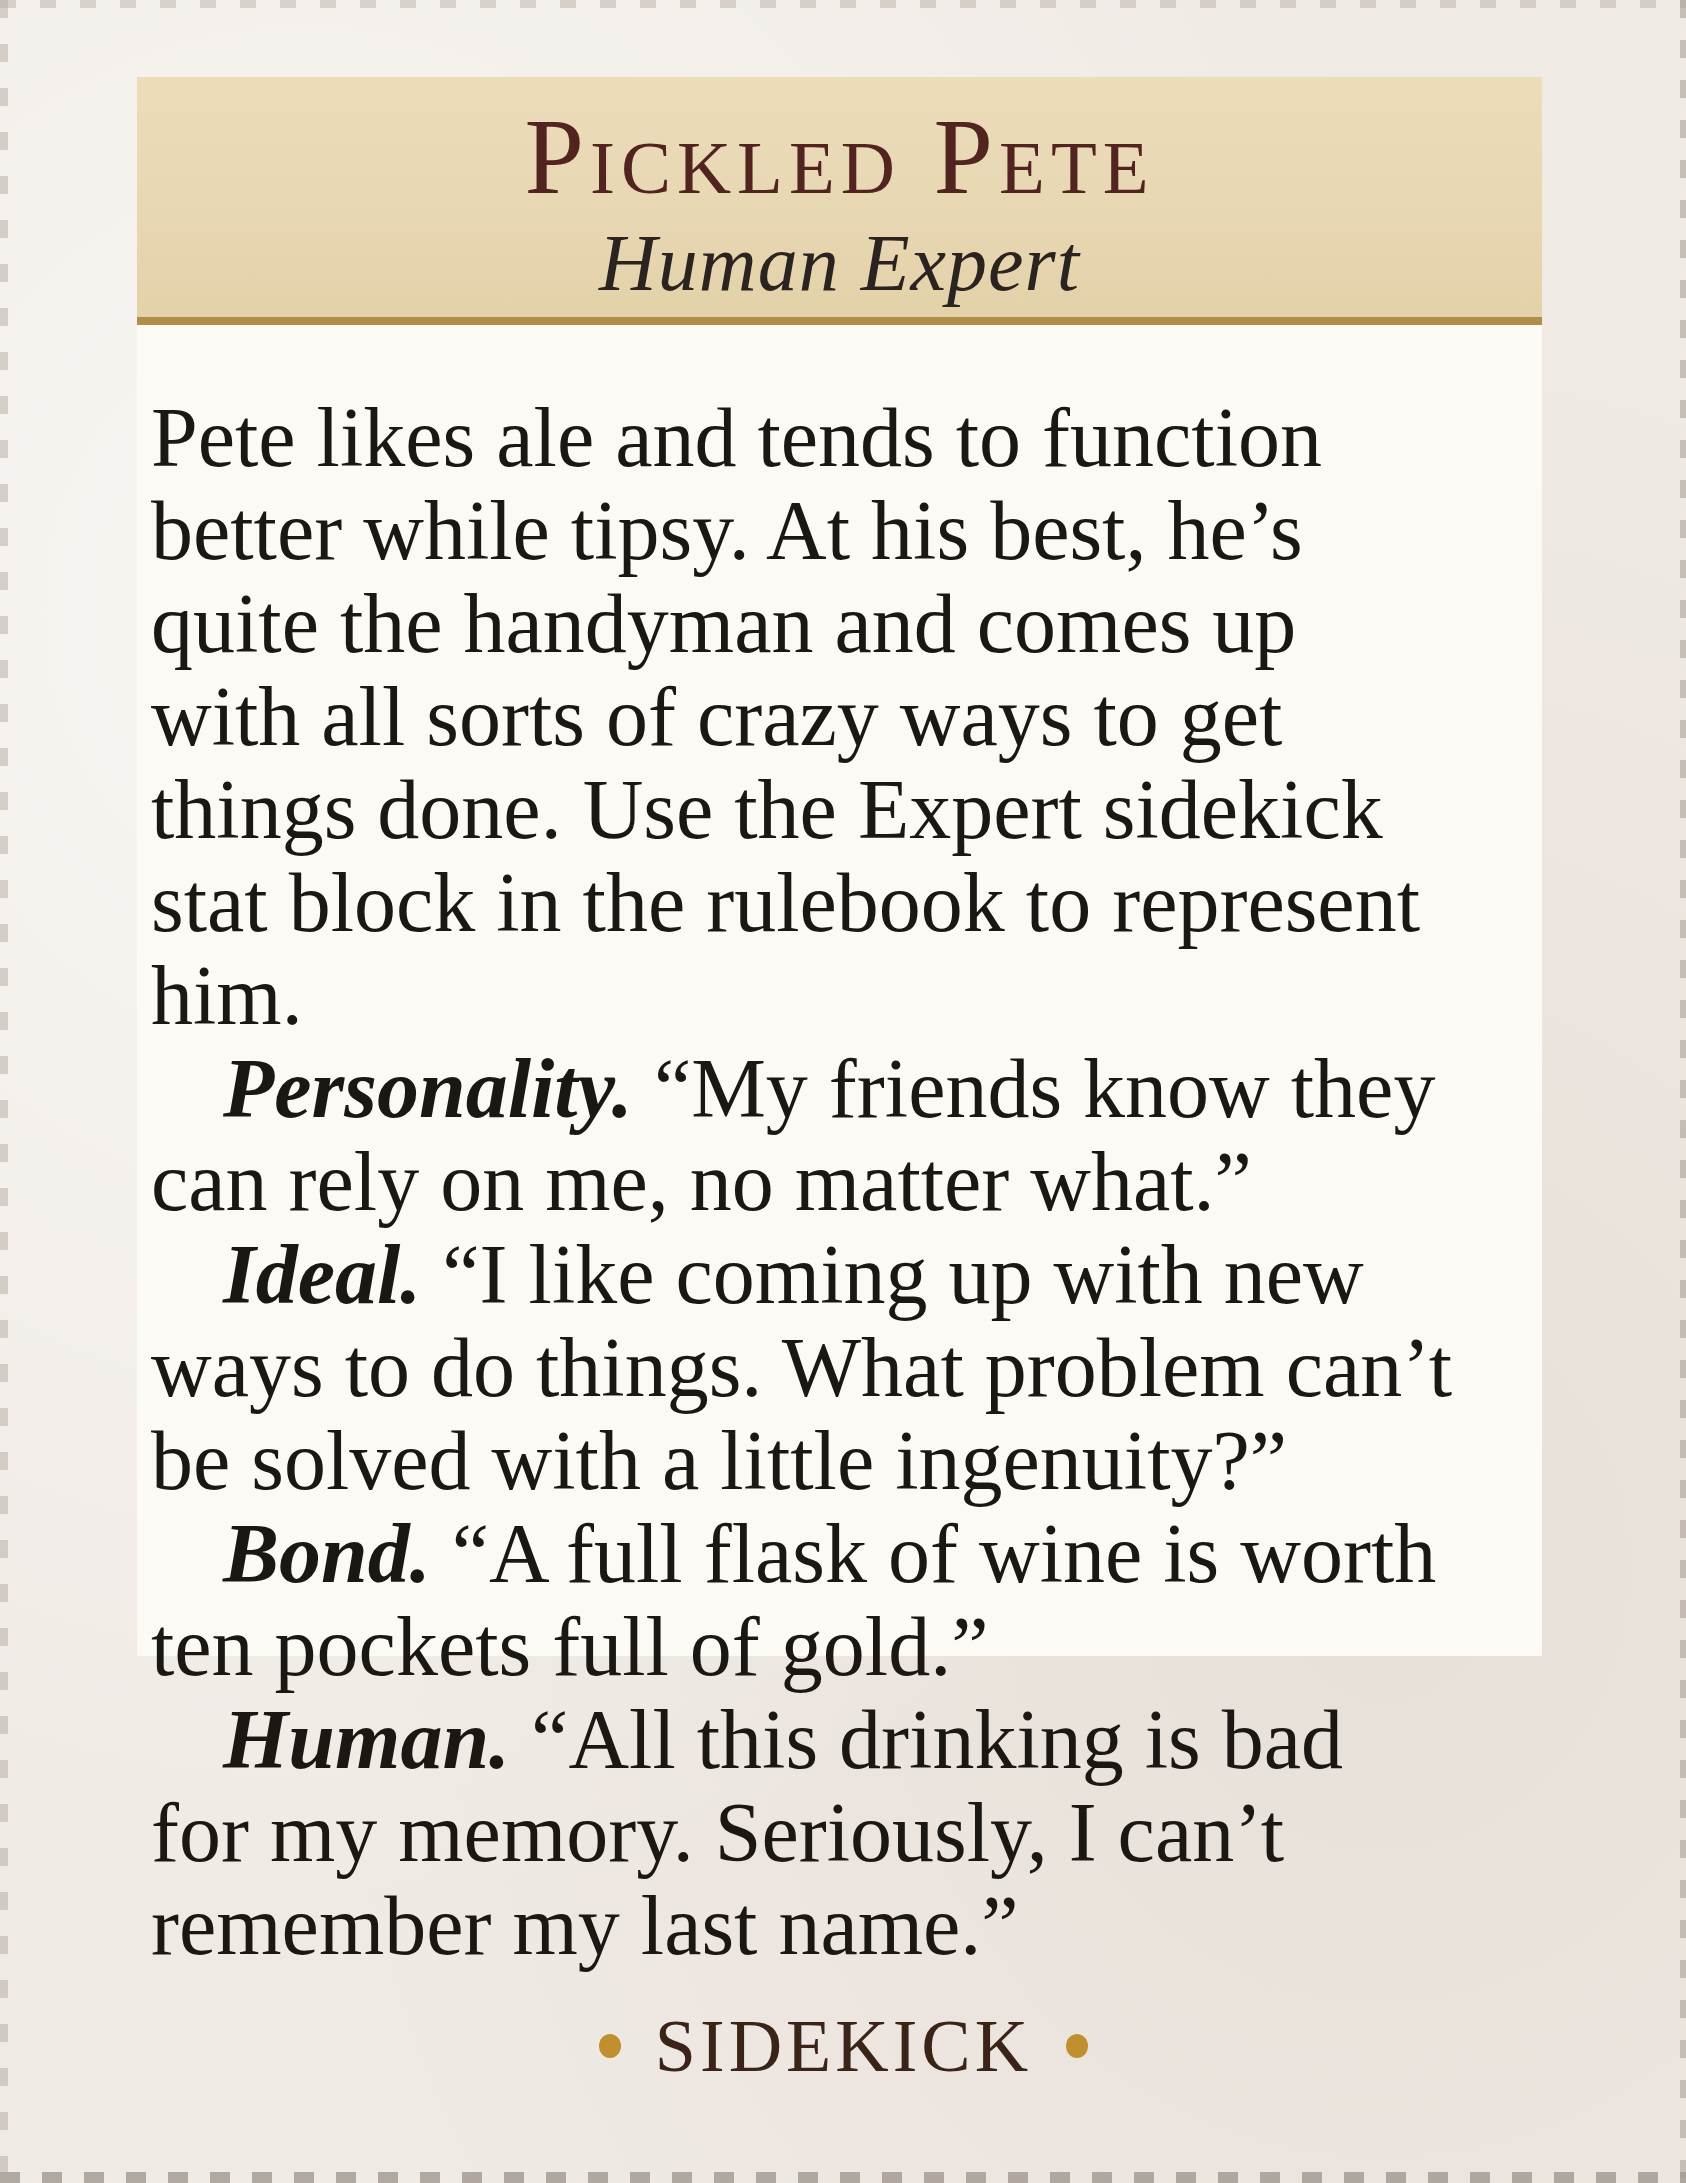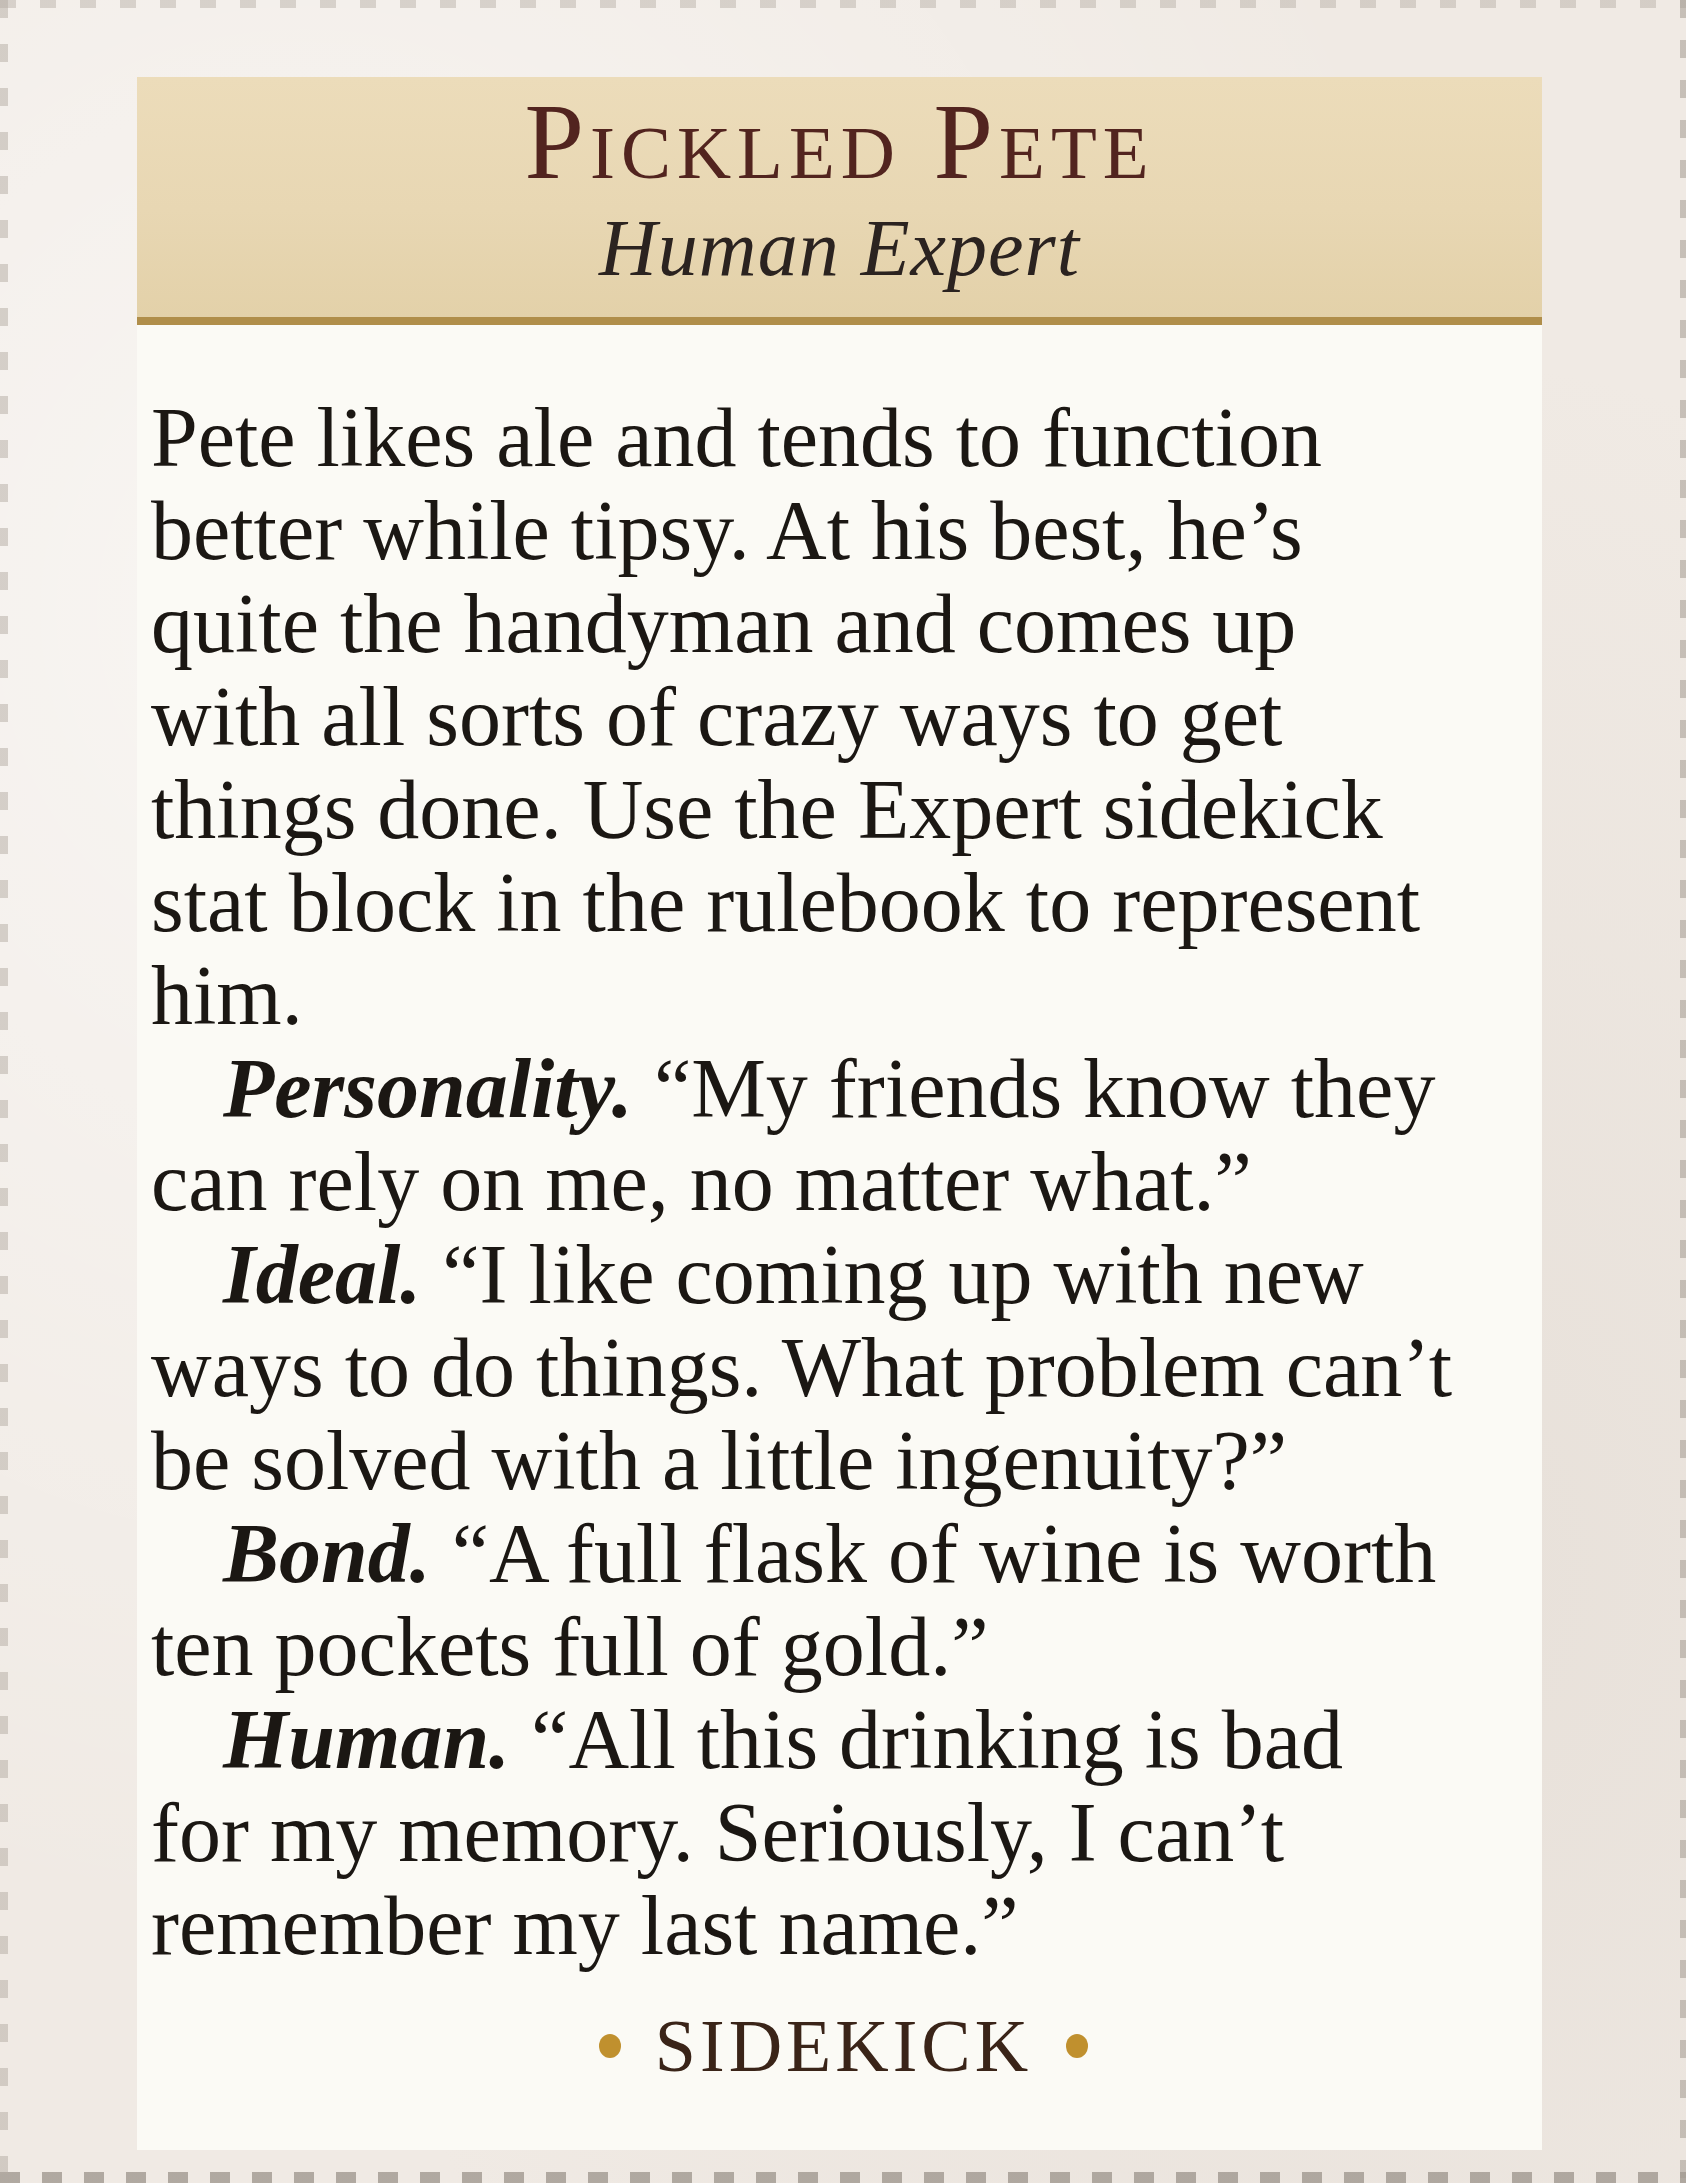--- a/index.html
+++ b/index.html
@@ -35,33 +35,33 @@
   .perf-right{top:0;bottom:0;right:0;width:7px;opacity:.55;
     background:repeating-linear-gradient(180deg,#a49c93 0 18px,transparent 18px 40px);}
 
   .card-header{
     position:absolute;left:137px;top:77px;width:1405px;height:249px;
     background:linear-gradient(180deg,#ecdcba 0%,var(--header-bg) 55%,#e3d1a9 100%);
     border-bottom:9px solid var(--rule);
     text-align:center;
   }
   .card-title{
-    margin-top:12px;
+    margin-top:27px;
     font-size:107px;line-height:1.0;font-weight:normal;
     font-variant:small-caps;letter-spacing:6px;
     color:var(--title);
   }
   .card-subtitle{
     margin-top:12px;
     font-size:80px;line-height:1.0;font-style:italic;
     letter-spacing:1px;color:var(--subtitle);
   }
 
   .card-body{
-    position:absolute;left:137px;top:325px;width:1405px;height:1825px;
+    position:absolute;left:137px;top:325px;width:1405px;height:1331px;
     background:var(--panel-bg);
     padding:66px 86px 0 14px;
     color:var(--body-text);
     font-size:84px;line-height:93px;
   }
   .card-body p{margin:0;}
   .trait{text-indent:72px;}
   .trait-label{font-weight:bold;font-style:italic;}
 
   .card-footer{

